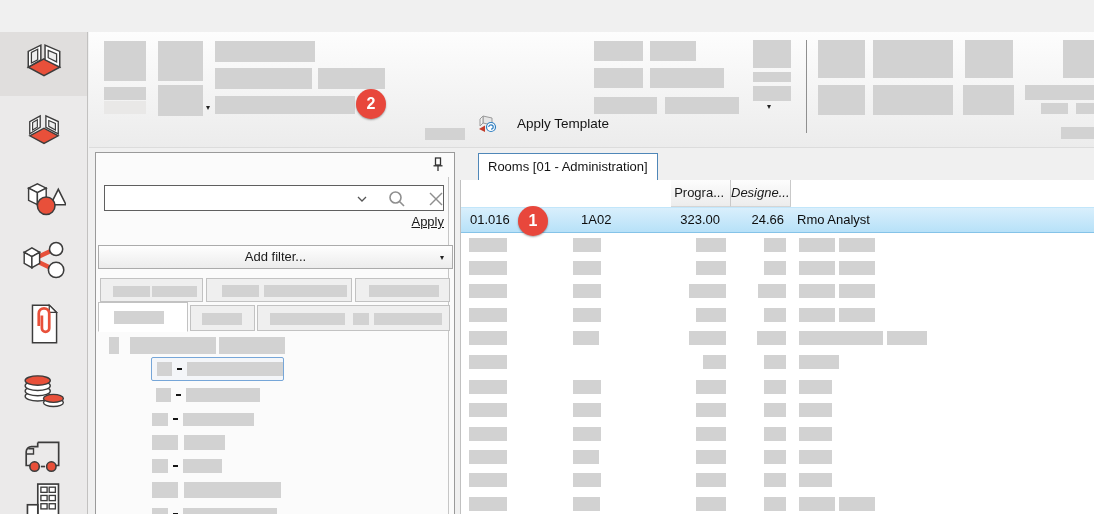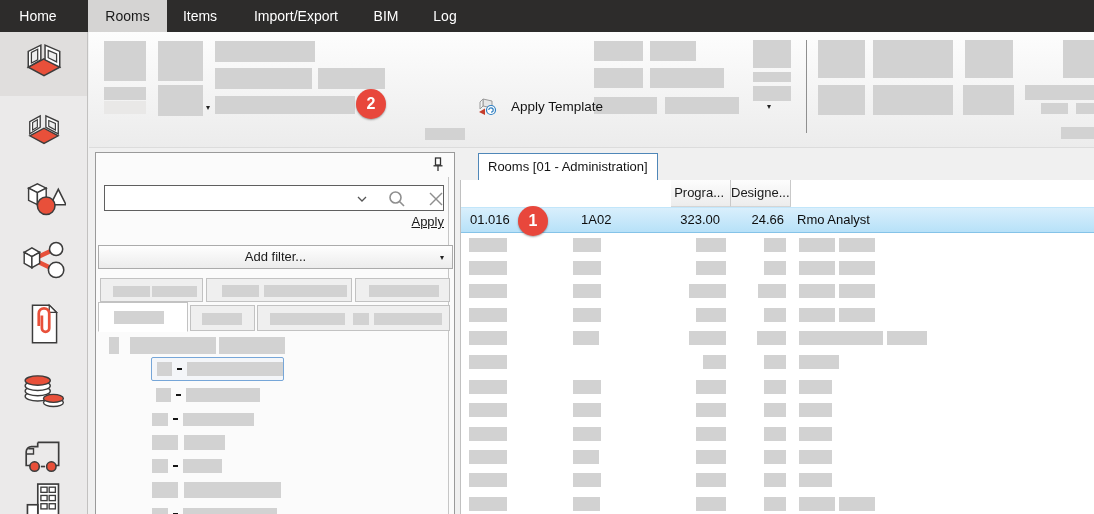--- a/index.html
+++ b/index.html
@@ -16,21 +16,21 @@
   #sidebar { position:absolute; left:0; top:32px; width:88px; height:482px; background:#ebeaea; border-right:1px solid #c2c1c0; }
   .side-item { position:absolute; left:0; width:87px; display:flex; justify-content:center; align-items:center; }
   .side-item.active { background:#e0dedd; }
 
   
   #ribbon { position:absolute; left:89px; top:32px; width:1005px; height:116px; background:linear-gradient(#fdfdfd,#ececec); border-bottom:1px solid #dcdcdc; }
   .blk { position:absolute; background:#d2d2d2; }
   .blk.light { background:#e9e8e7; }
   .dd-arrow { position:absolute; font-size:8px; color:#222; line-height:8px; }
   #ribbon-sep { position:absolute; background:#8f8f8f; width:1px; }
-  #apply-template { position:absolute; left:388px; top:63px; height:22px; display:flex; align-items:center; gap:14px; cursor:default; }
+  #apply-template { position:absolute; left:388px; top:80px; height:22px; display:flex; align-items:center; gap:20px; cursor:default; }
   #apply-template span { font-size:13.5px; color:#141414; }
   .callout { position:absolute; width:30px; height:30px; border-radius:50%; background:#e8473c; color:#fff; font-size:16px; font-weight:bold; display:flex; align-items:center; justify-content:center; box-shadow:0 1px 2px rgba(0,0,0,.35); z-index:30; }
 
   
   #navpane { position:absolute; left:95px; top:152px; width:360px; height:366px; background:#fbfbfb; border:1px solid #9a9a9a; }
   #navpane-title { position:absolute; left:0; top:0; width:100%; height:24px; background:#f3f2f1; border-bottom:1px solid #e2e2e2; font-size:13px; color:#1a1a1a; line-height:24px; padding-left:8px; }
   #pin { position:absolute; right:10px; top:4px; }
   #nav-scrollline { position:absolute; left:352px; top:24px; bottom:0; width:1px; background:#c6c6c6; }
   #search-box { position:absolute; left:8px; top:32px; width:340px; height:26px; background:#fff; border:1px solid #5f5f5f; }
   #search-box .icn { position:absolute; top:4px; }
@@ -50,28 +50,20 @@
   .hcell { position:absolute; top:0; height:27px; background:linear-gradient(#fdfdfd,#ececec); border-right:1px solid #c9c9c9; border-bottom:1px solid #d5d5d5; font-size:13px; color:#1a1a1a; line-height:26px; white-space:nowrap; overflow:hidden; }
   #sel-row { position:absolute; left:0; top:27px; width:634px; height:26px; background:linear-gradient(#d9effc,#b7e1f8); border-top:1px solid #c2e6fa; border-bottom:1px solid #85c3e8; }
   #sel-row span { position:absolute; top:4px; font-size:13px; color:#0d0d0d; white-space:nowrap; }
   .prow { position:absolute; left:0; width:634px; height:14px; }
   .prow i { position:absolute; top:0; height:14px; background:#d2d2d2; }
 </style>
 </head>
 <body>
 <div id="screen">
 
-  <div id="topbar">
-    <div class="menu-item" style="left:14px;width:48px;">Home</div>
-    <div class="menu-item active" style="left:88px;width:79px;">Rooms</div>
-    <div class="menu-item" style="left:176px;width:48px;">Items</div>
-    <div class="menu-item" style="left:241px;width:110px;">Import/Export</div>
-    <div class="menu-item" style="left:364px;width:44px;">BIM</div>
-    <div class="menu-item" style="left:423px;width:44px;">Log</div>
-  </div>
 
   <div id="sidebar">
     <div class="side-item active" style="top:0;height:64px;">
       <svg width="42" height="42" viewBox="0 0 40 40">
         <polygon points="5,23 20,15 35,23 20,31" fill="#e8503a" stroke="#3c3c3c" stroke-width="1.4"></polygon>
         <polygon points="5,23 5,8 17,2 17,16" fill="#fff" stroke="#3c3c3c" stroke-width="1.4"></polygon>
         <polygon points="8,19 8,9 14,6 14,16" fill="#ededed" stroke="#3c3c3c" stroke-width="1.2"></polygon>
         <polygon points="21,2 35,8 35,23 21,16" fill="#fff" stroke="#3c3c3c" stroke-width="1.4"></polygon>
         <polygon points="24,7 32,10.5 32,18 24,14" fill="#ededed" stroke="#3c3c3c" stroke-width="1.2"></polygon>
       </svg>
@@ -290,21 +282,21 @@
     <div class="tree-row" style="left:56px;top:352px;">
       <span class="tblk" style="width:16px;height:12px;"></span>
       <span class="dash"></span>
       <span class="tblk" style="width:94px;height:12px;"></span>
     </div>
   </div>
 
   <div id="doc-tab">Rooms [01 - Administration]</div>
   <div id="table">
     <div class="hcell" style="left:210px;width:60px;padding-right:6px;text-align:right;">Progra...</div>
-    <div class="hcell" style="left:270px;width:60px;padding-right:18px;text-align:center;">Designe...</div>
+    <div class="hcell" style="left:270px;width:60px;padding-right:18px;text-align:center;font-style:italic;">Designe...</div>
 
     <div id="sel-row">
       <span style="left:9px;">01.016</span>
       <span style="left:120px;">1A02</span>
       <span style="right:375px;">323.00</span>
       <span style="right:311px;">24.66</span>
       <span style="left:336px;">Rmo Analyst</span>
     </div>
 
     <div class="callout" style="left:57px;top:26px;">1</div>

